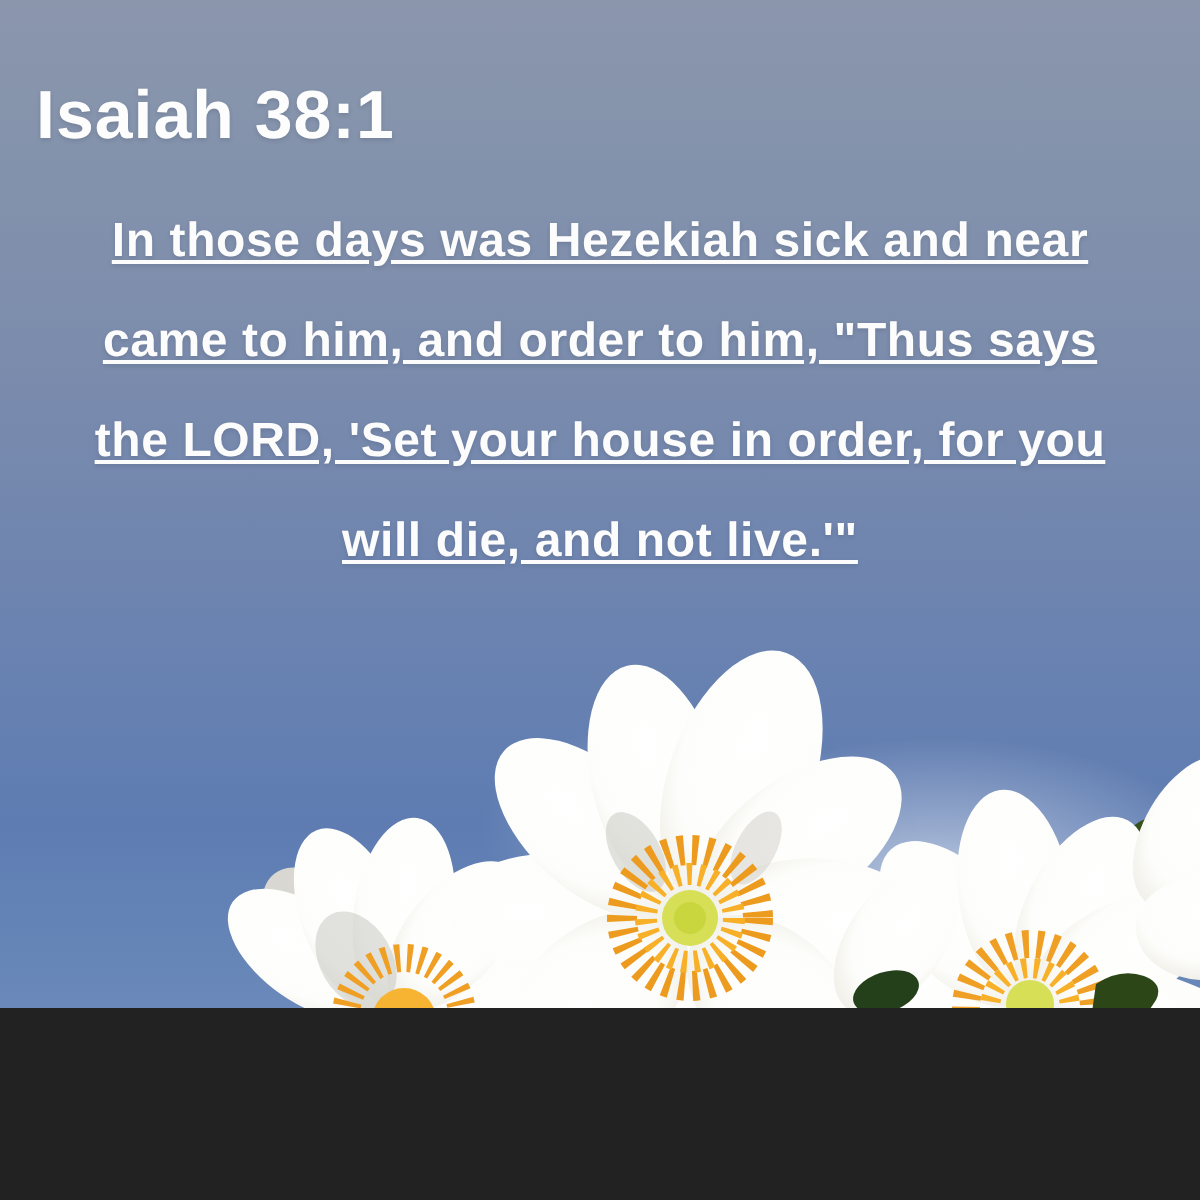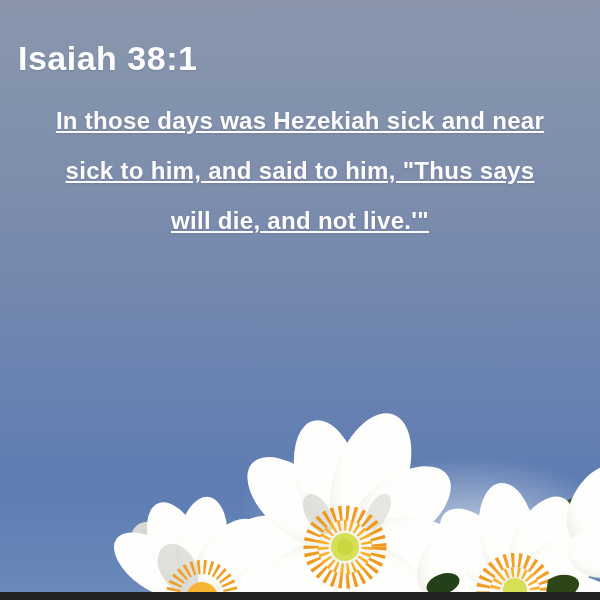--- a/index.html
+++ b/index.html
@@ -1,18 +1,18 @@
 <!DOCTYPE html>
 <html><head>
 <meta charset="utf-8">
 <style>
   html,body{margin:0;padding:0;background:#222;}
   .canvas{
     position:relative;
-    width:600px;height:592px;
+    width:600px;height:504px;
     overflow:hidden;
     font-family:"Liberation Sans",sans-serif;
     background:linear-gradient(to bottom,
       #8b96ad 0%,
       #8493ac 15%,
       #7d8dac 32%,
       #7387ae 50%,
       #6781b1 68%,
       #5e7cb2 82%,
       #6585b7 94%,
@@ -126,17 +126,18 @@
     <g>
       <ellipse cx="443" cy="222" rx="17" ry="10" fill="#24401a" transform="rotate(-18,443,222)"></ellipse>
       <path d="M548,218 q12,-8 24,-4 q10,4 6,12 l-4,6 l-28,0 z" fill="#2c4617"></path>
     </g>
   </svg>
 
   <h1 class="reference">Isaiah 38:1</h1>
 
   <div class="verse">
     <div class="line">In those days was Hezekiah sick and near</div>
-    <div class="line">sick to him, and said to him, "Thus says</div>
+    <div class="line">came to him, and order to him, "Thus says</div>
+    <div class="line">the LORD, 'Set your house in order, for you</div>
     <div class="line">will die, and not live.'"</div>
   </div>
 
 </div>
 
 </body></html>

